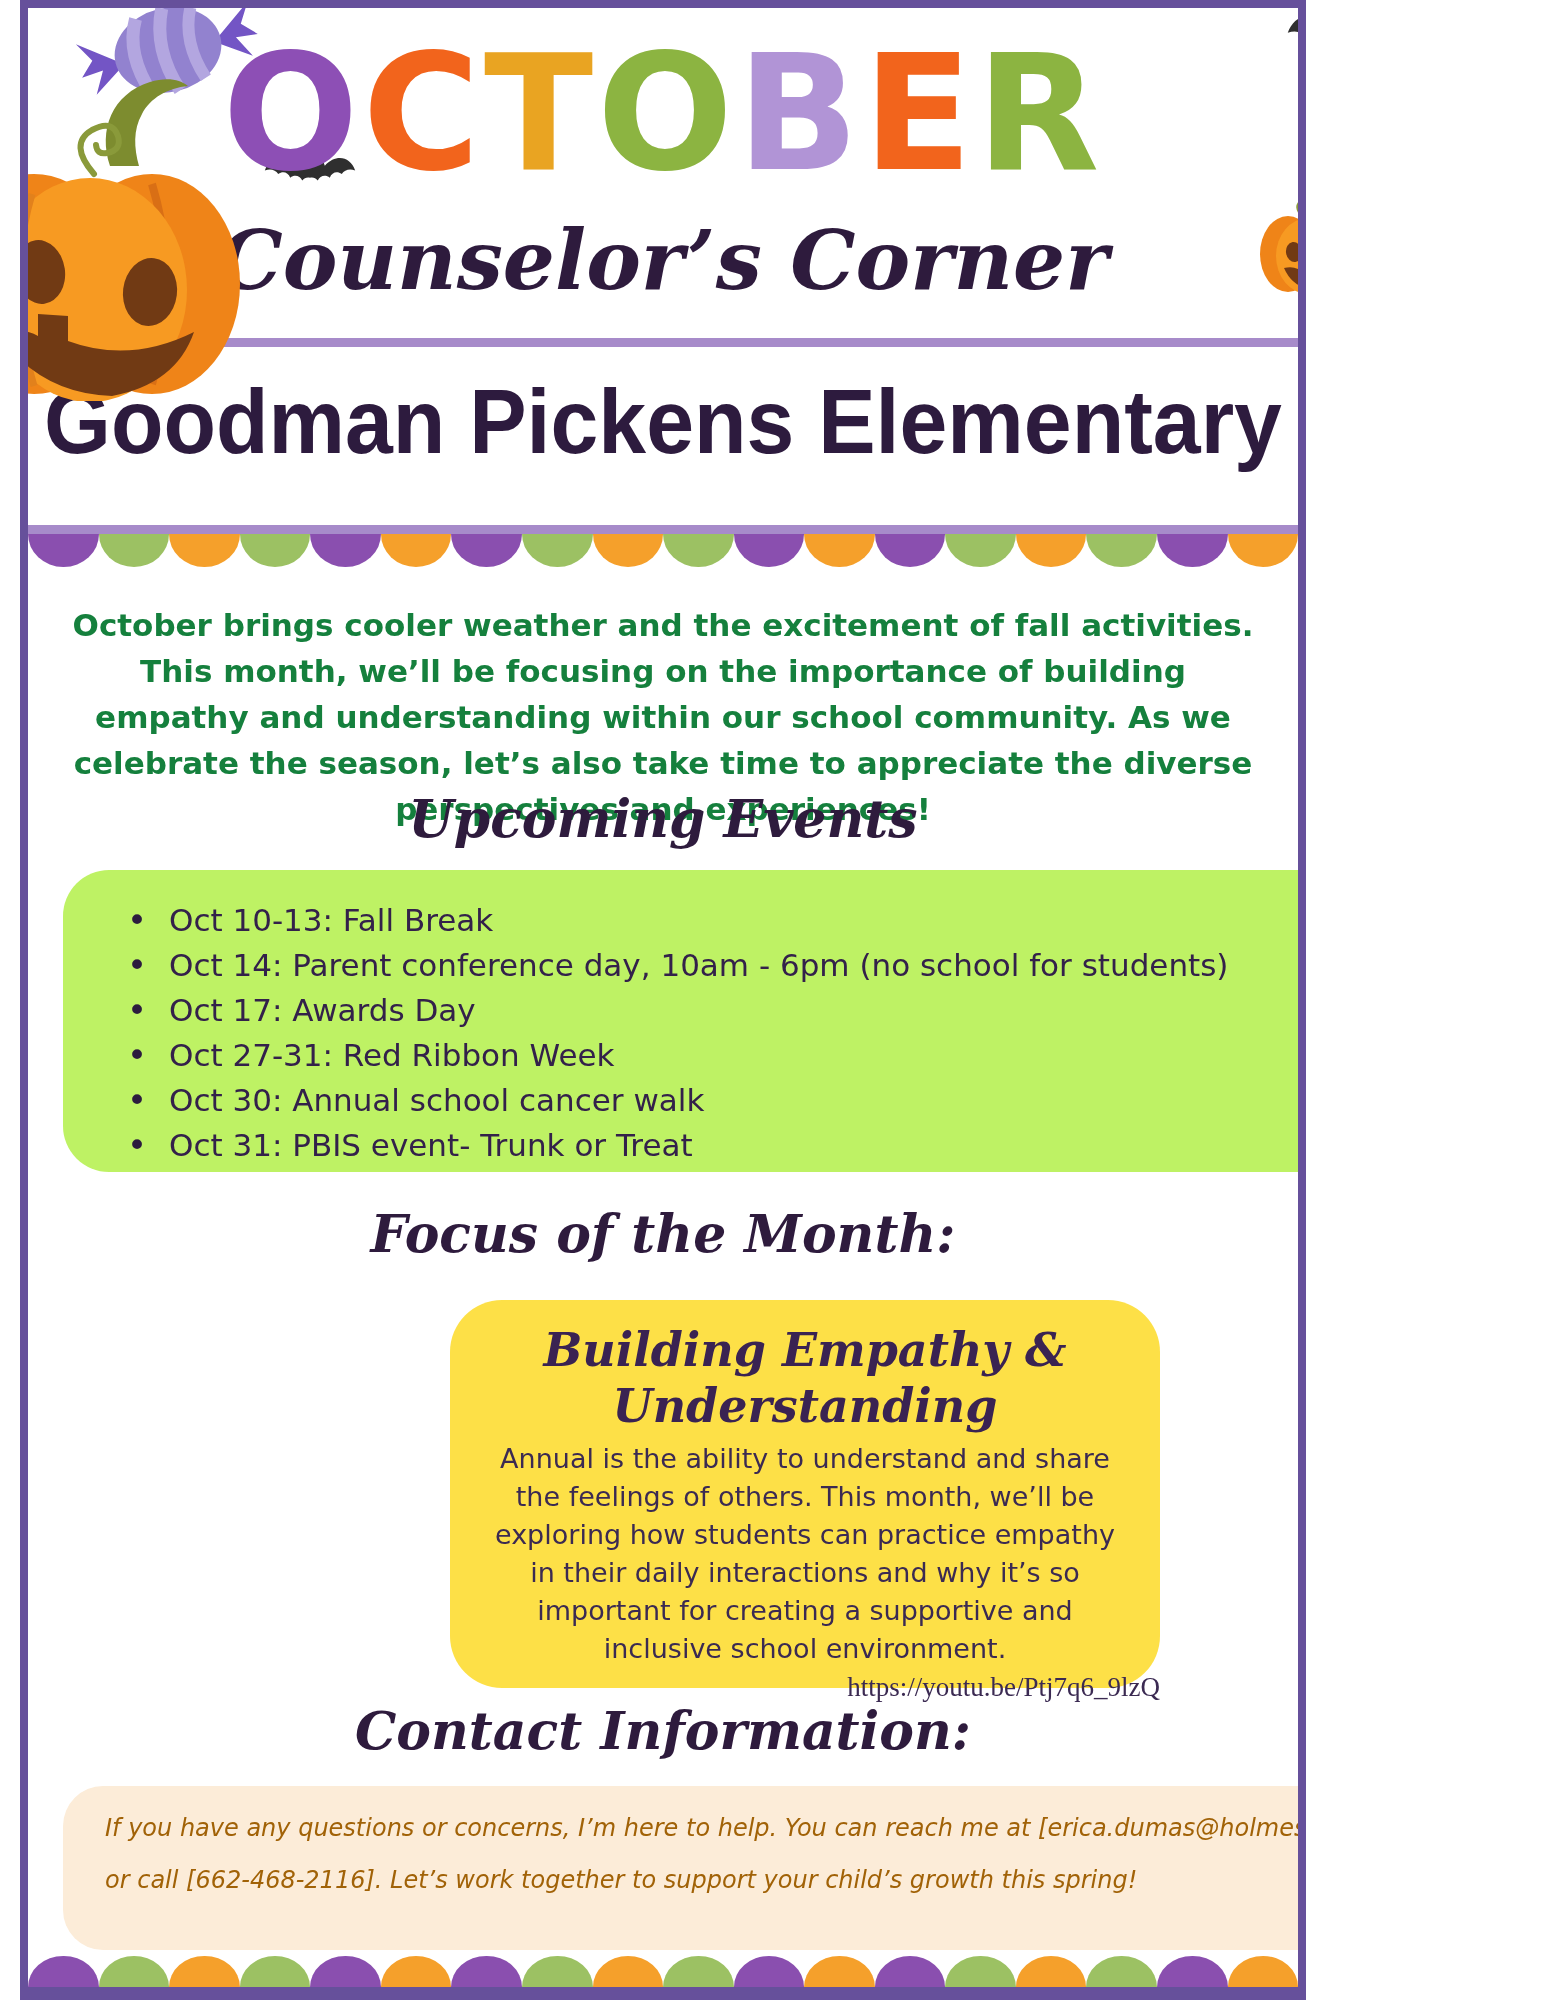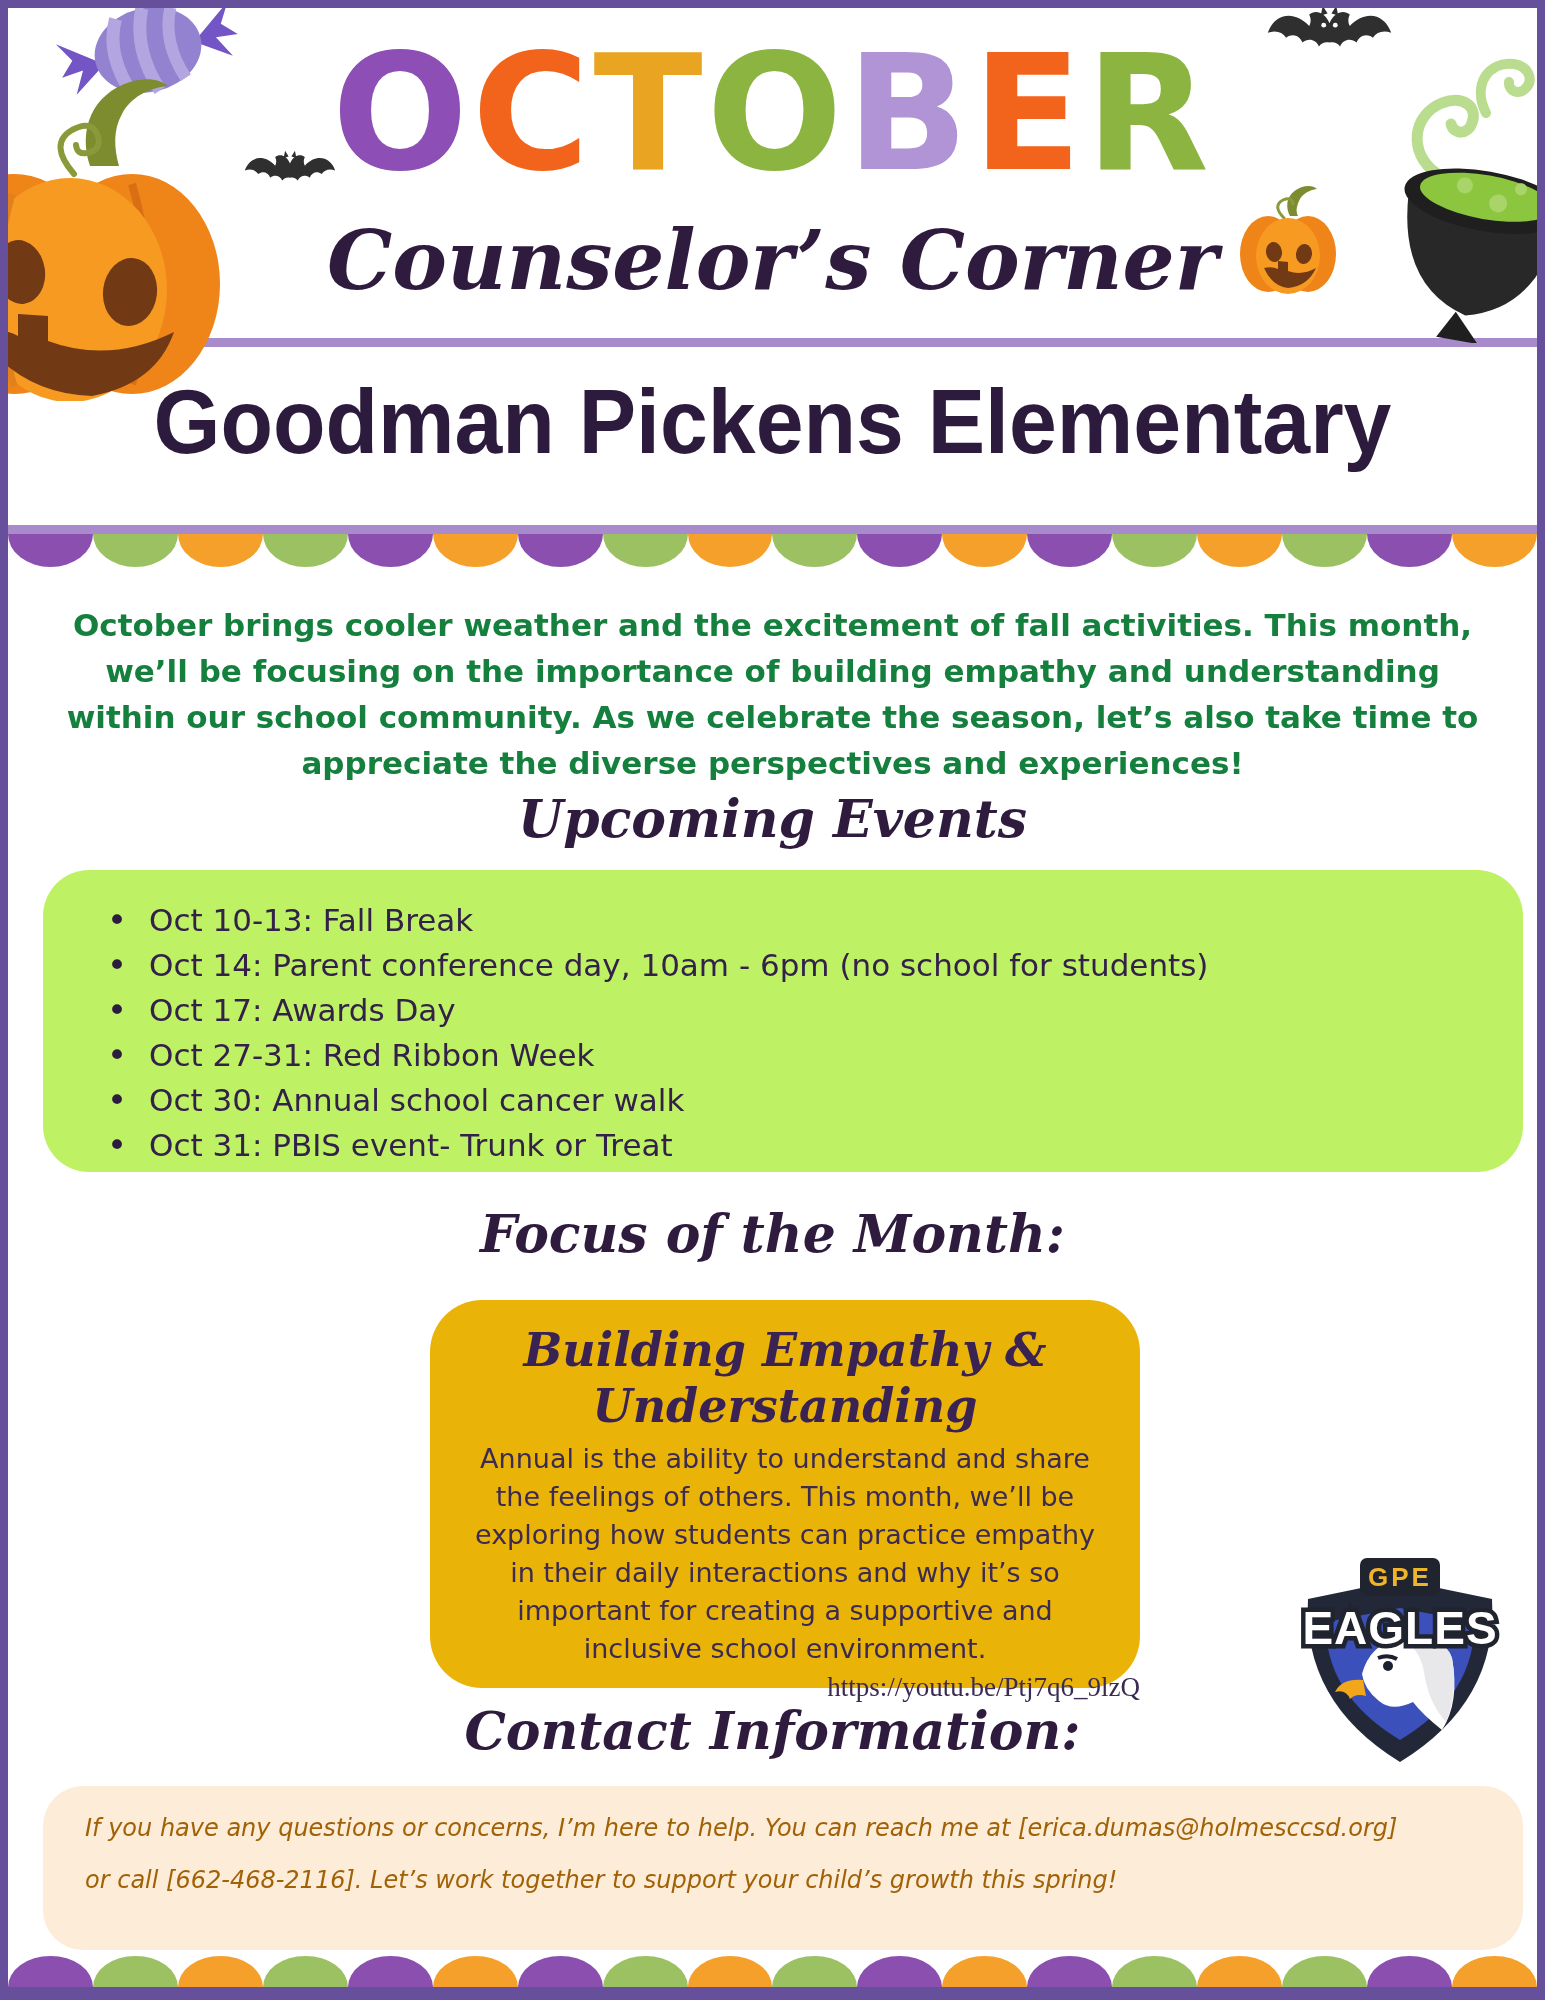--- a/index.html
+++ b/index.html
@@ -1,18 +1,18 @@
 <!DOCTYPE html>
 <html><head>
 <meta charset="utf-8">
 <style>
   html,body{margin:0;padding:0;background:#ffffff;}
   .page{
-    position:relative;width:1545px;height:2000px;background:#ffffff;
-    overflow:hidden;font-family:"DejaVu Sans",sans-serif;
+    position:relative;width:1286px;height:2000px;background:#ffffff;
+    overflow:hidden;font-family:"DejaVu Sans",sans-serif;margin-left:20px;
   }
   
   .frame{position:absolute;background:#66509b;z-index:60;}
   .frame-top{left:0;top:0;width:100%;height:8px;}
   .frame-bottom{left:0;bottom:0;width:100%;height:13px;}
   .frame-left{left:0;top:0;width:8px;height:100%;}
   .frame-right{right:0;top:0;width:8px;height:100%;}
   
   .divider{position:absolute;left:8px;right:8px;height:9px;background:#a78bca;z-index:10;}
   .divider-1{top:338px;}
@@ -215,21 +215,21 @@
         <li>Oct 10-13: Fall Break</li>
         <li>Oct 14: Parent conference day, 10am - 6pm (no school for students)</li>
         <li>Oct 17: Awards Day</li>
         <li>Oct 27-31: Red Ribbon Week</li>
         <li>Oct 30: Annual school cancer walk</li>
         <li>Oct 31: PBIS event- Trunk or Treat</li>
       </ul>
   </div>
 
   <div class="script-heading heading-focus">Focus of the Month:</div>
-  <div class="focus-box" style="background: #eab308;">
+  <div class="focus-box" style="background: #fde047;">
     <div class="focus-title">
       <span>Building Empathy &amp;</span><br>
       <span>Understanding</span>
     </div>
     <div class="focus-body">Annual is the ability to understand and share the feelings of others. This month, we’ll be exploring how students can practice empathy in their daily interactions and why it’s so important for creating a supportive and inclusive school environment.</div>
     <div class="focus-link">https://youtu.be/Ptj7q6_9lzQ</div>
   </div>
 
   <div class="deco eagles-logo">
     <svg viewBox="0 0 200 215">

